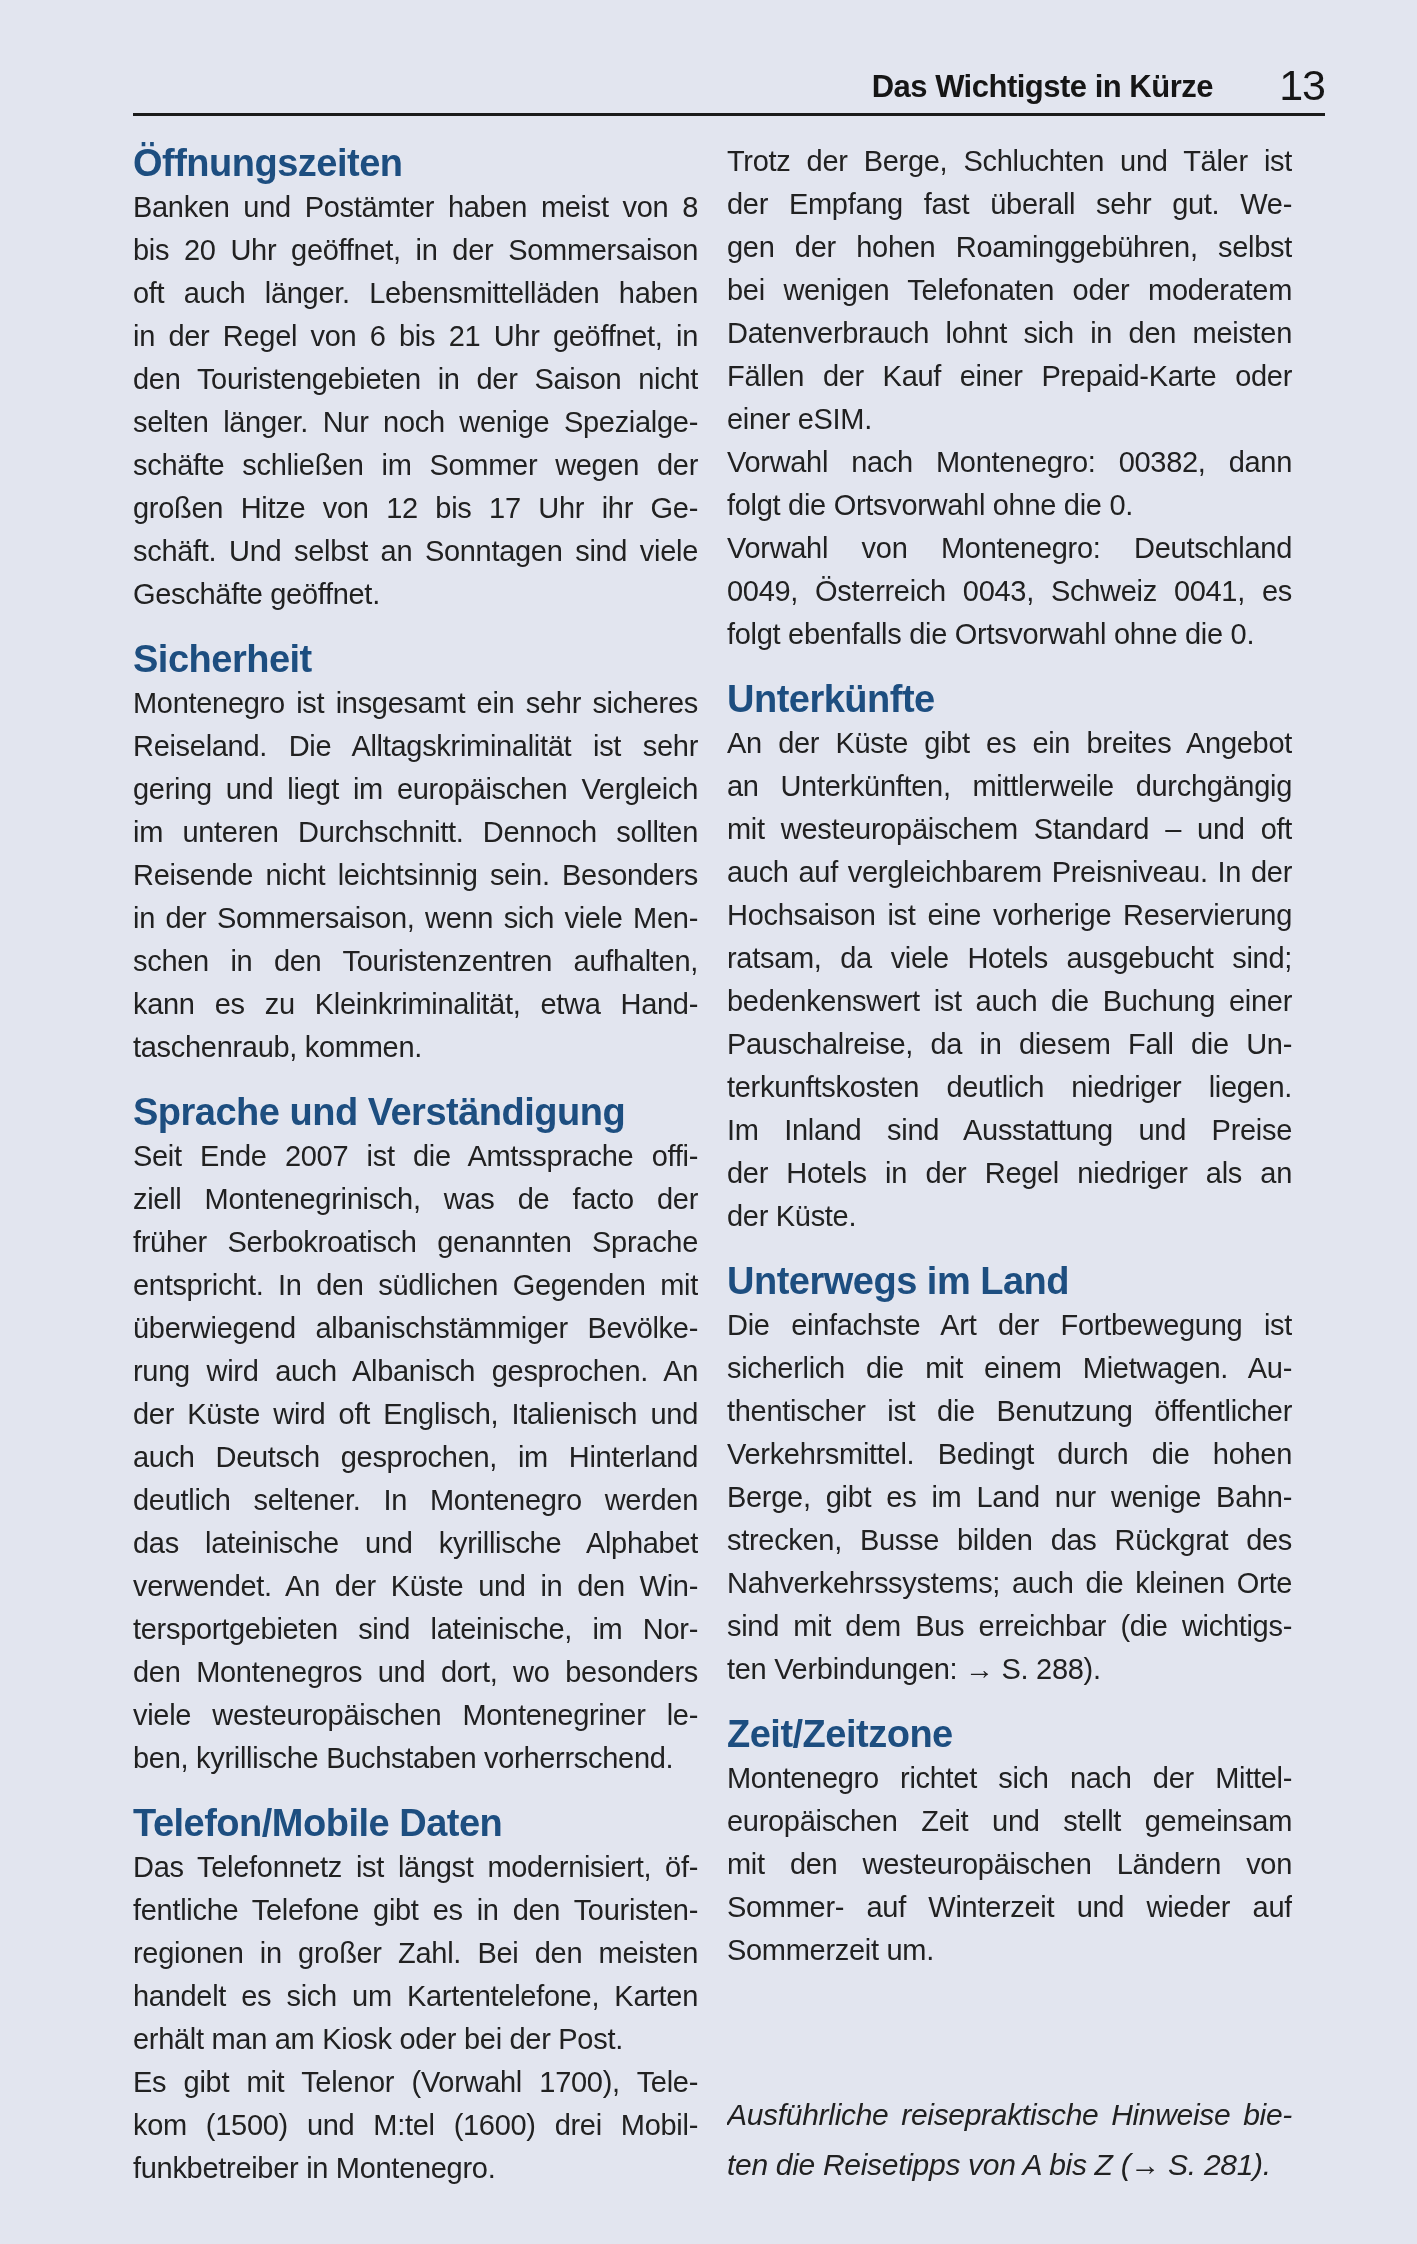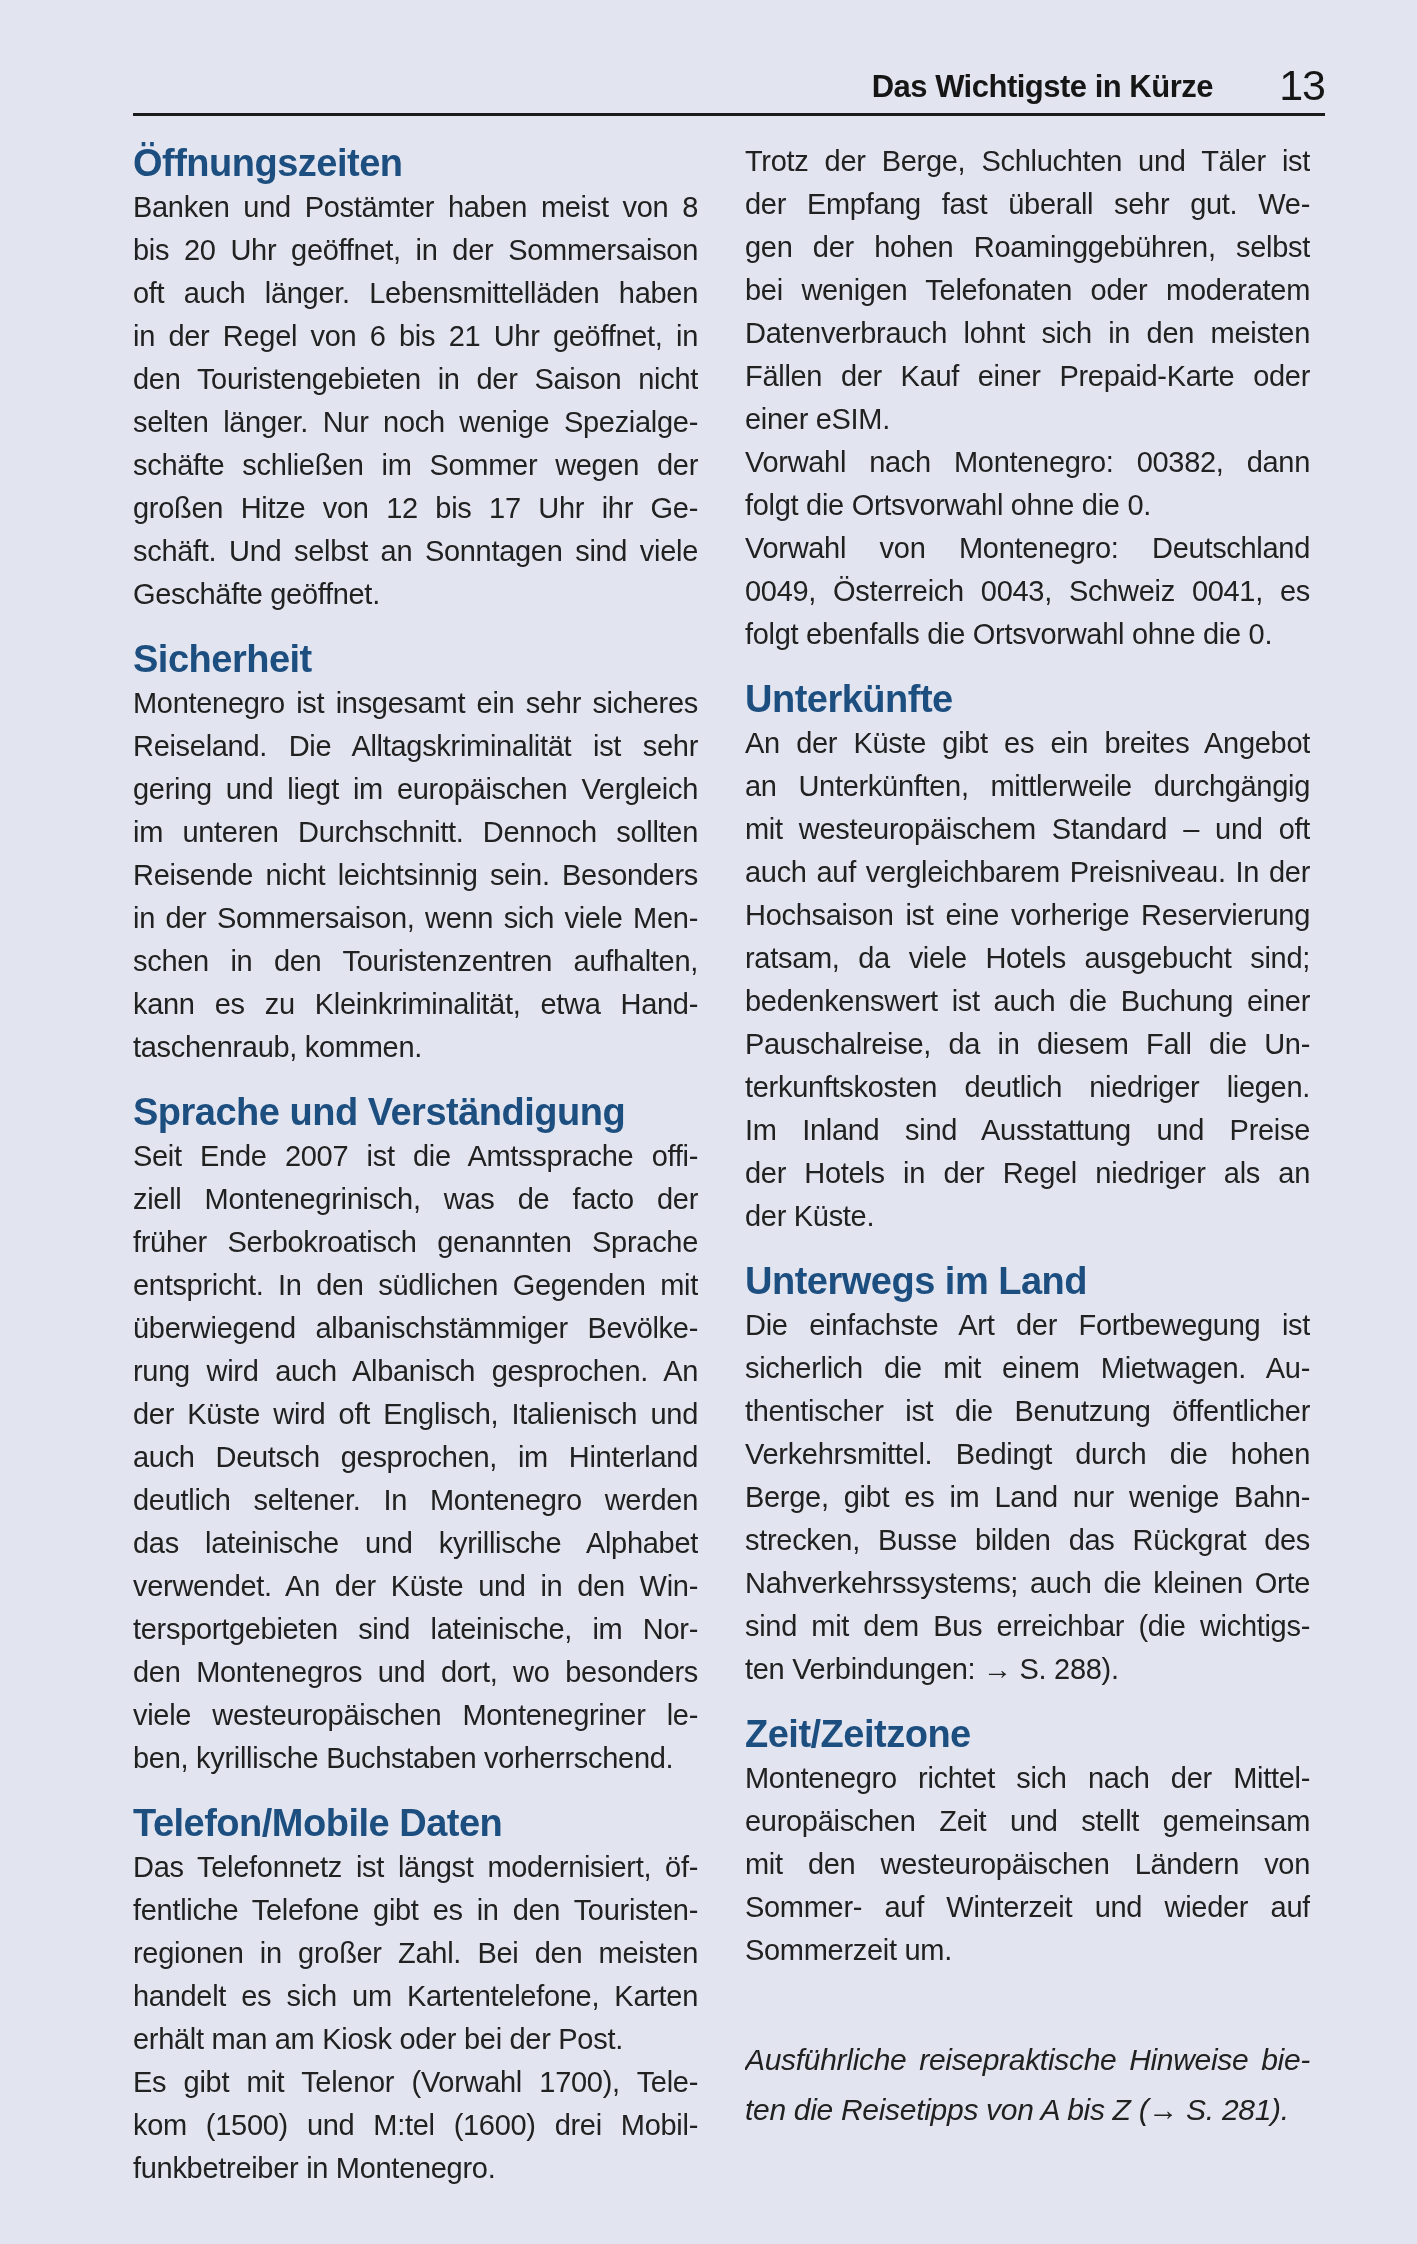--- a/index.html
+++ b/index.html
@@ -19,39 +19,39 @@
     position:absolute;right:112px;bottom:8px;
     font-size:31px;font-weight:bold;letter-spacing:-0.5px;color:#161616;
     white-space:nowrap;
   }
   .runhead .pagenum{
     position:absolute;right:0;bottom:3px;
     font-size:43px;font-weight:400;letter-spacing:-1px;color:#161616;
   }
   .cols{
     position:absolute;left:133px;top:140px;width:1177px;
-    display:flex;gap:47px;
+    display:flex;gap:29px;
   }
   .col{width:565px;}
   .heading{
     font-size:38px;line-height:46px;font-weight:bold;
     color:#1d4e80;letter-spacing:-0.5px;
     margin:20px 0 0 0;white-space:nowrap;
   }
   .col > .heading:first-child{margin-top:0;}
   .para{margin:0;}
   .jline{
     height:43px;line-height:43px;
     font-size:29px;letter-spacing:-0.3px;
     text-align:justify;text-align-last:justify;text-justify:inter-word;
     overflow:hidden;white-space:normal;
   }
   .jline.last{text-align-last:left;}
   .jline b{font-weight:normal;}
-  .para.footer{margin-top:63px;font-style:italic;}
+  .para.footer{margin-top:118px;font-style:italic;}
   .para.footer .jline{font-size:30px;height:50px;line-height:50px;}
 </style>
 </head>
 <body>
 
 <div class="runhead">
   <span class="title">Das Wichtigste in Kürze</span>
   <span class="pagenum">13</span>
 </div>
 

